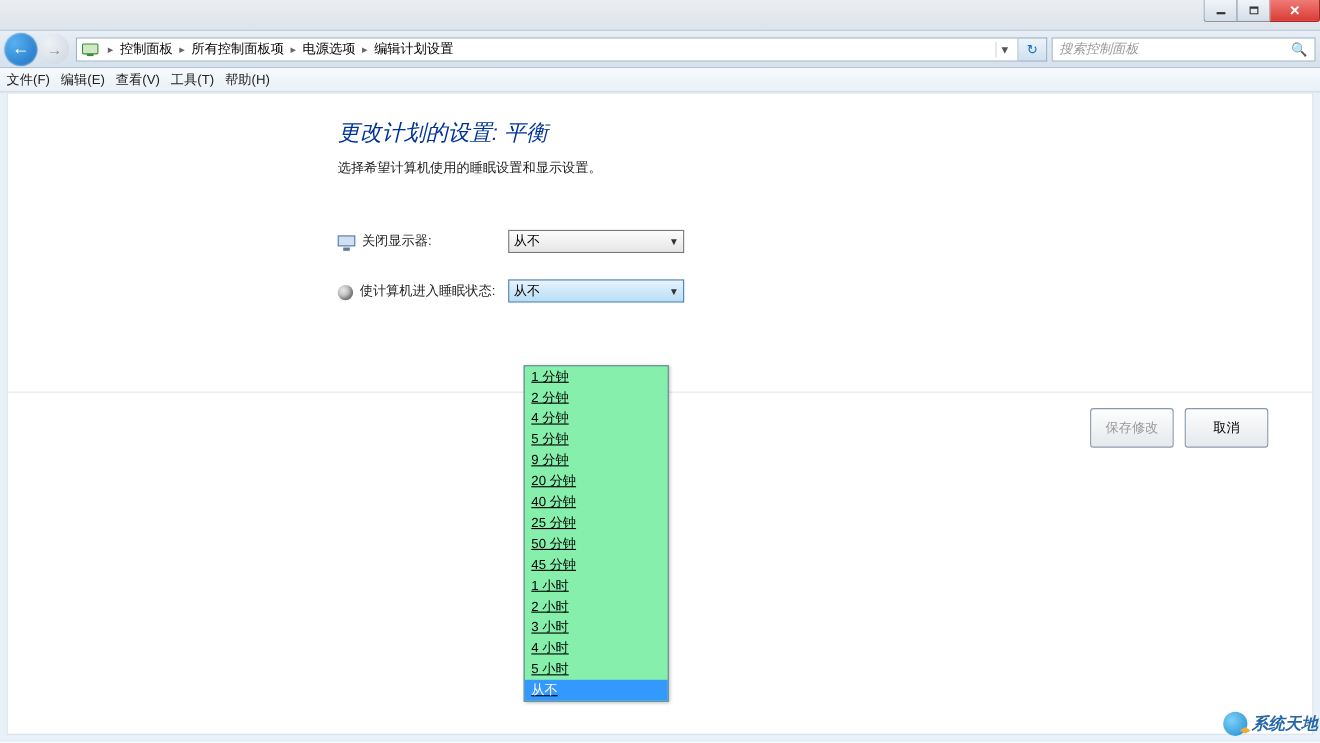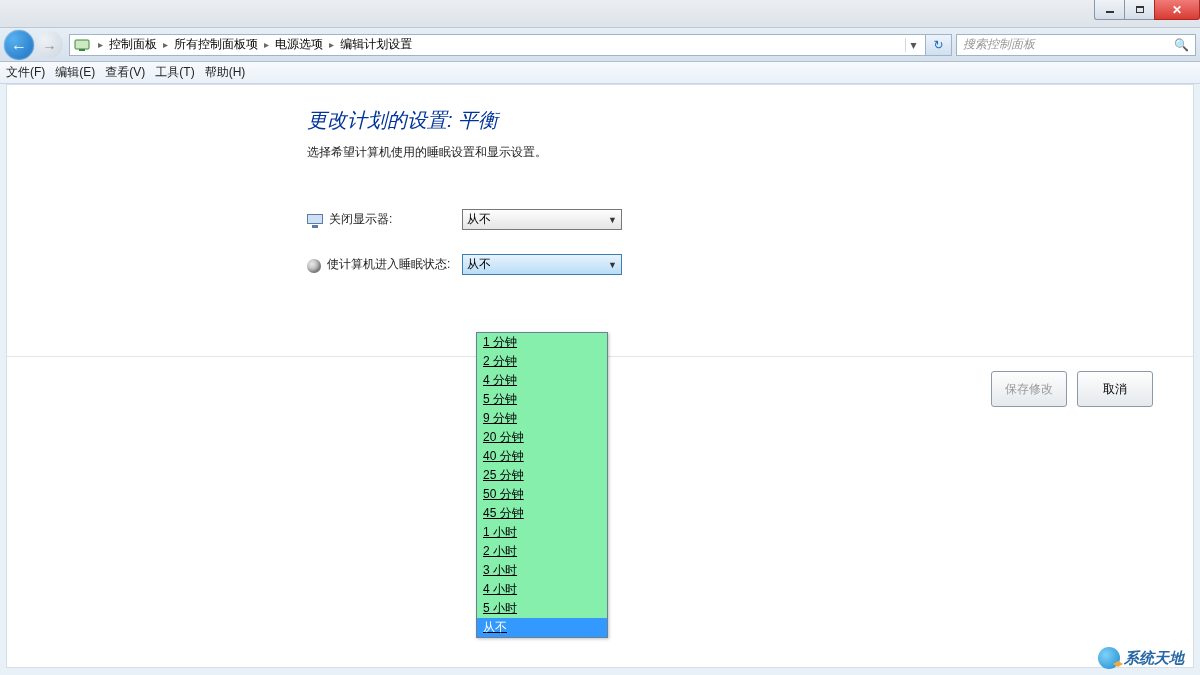--- a/index.html
+++ b/index.html
@@ -60,21 +60,21 @@
   .buttons { position: absolute; right: 40px; top: 286px; display: flex; gap: 10px; }
   .btn { min-width: 76px; height: 36px; border: 1px solid #8a9aac; background: linear-gradient(#fdfdfd,#e5e9ed); display: flex; align-items: center; justify-content: center; border-radius: 3px; font-size: 12px;}
   .btn.disabled { color: #9a9a9a; }
 
   
   .dropdown-list { position: absolute; left: 469px; top: 247px; width: 132px; background: #86efac; border: 1px solid #6b7f95; box-shadow: 1px 1px 3px rgba(0,0,0,.25); z-index: 50; text-decoration: underline; }
   .dropdown-list .opt { padding: 1px 6px; font-size: 12px; cursor: default; }
   .dropdown-list .opt.selected { background: #3399ff; color: #fff; }
 
   
-  .watermark { position: absolute; right: 0; bottom: 6px; display: flex; align-items: center; gap: 4px; font-size: 15px; font-weight: bold; color: #2667a5; font-style: italic; padding-right: 16px;}
+  .watermark { position: absolute; right: 0; bottom: 6px; display: flex; align-items: center; gap: 4px; font-size: 15px; font-weight: bold; color: #2667a5; font-style: italic; padding-right: 2px;}
   .wm-globe { width: 22px; height: 22px; border-radius: 50%; background: radial-gradient(circle at 35% 35%, #7fd1f7, #1a8ad1); position: relative; }
   .wm-globe::after { content:""; position:absolute; right:-3px; bottom:2px; width:10px; height:6px; background: #f2a83b; clip-path: polygon(0 50%, 50% 0, 100% 50%, 50% 100%); }
 </style>
 </head>
 <body>
 
 <div class="wrap">
 
   <div class="titlebar">
     <div class="win-controls">

